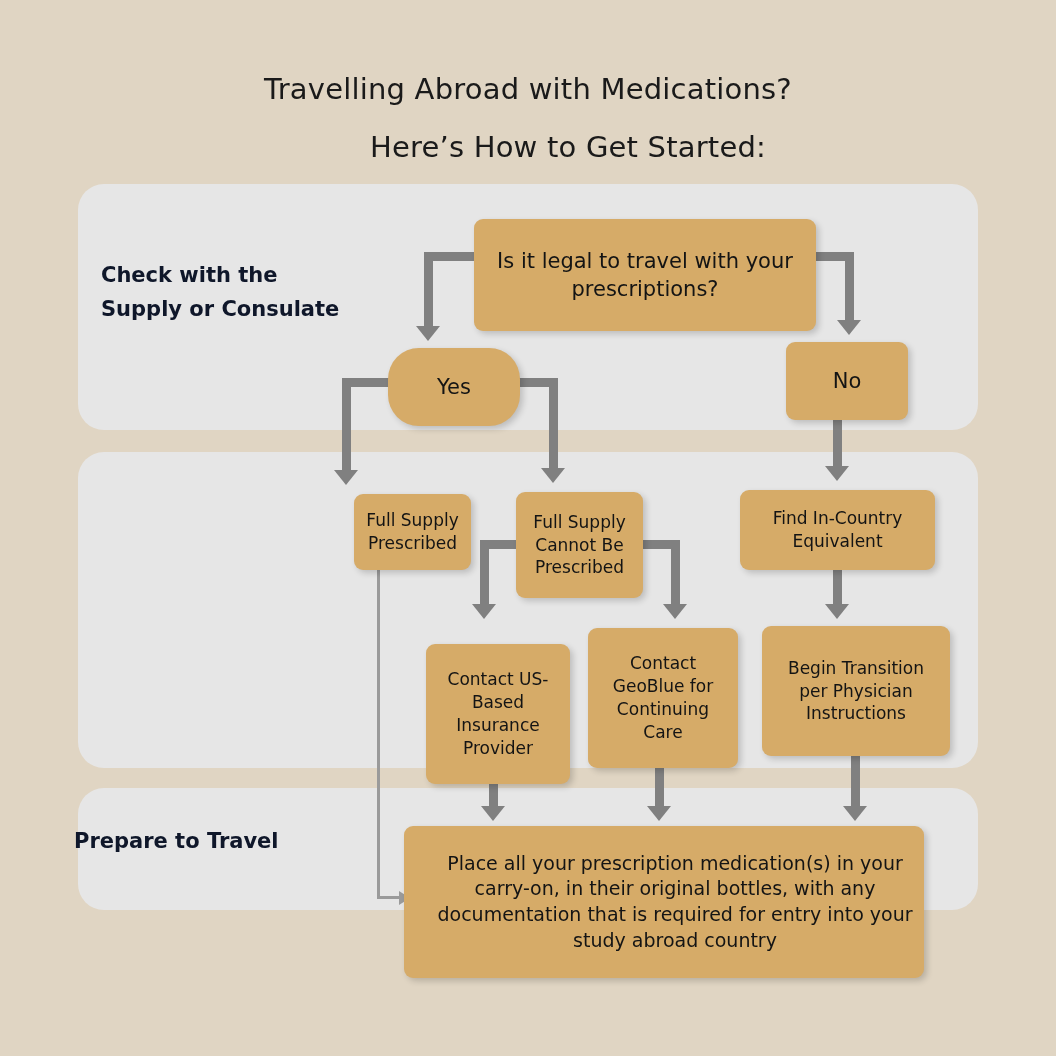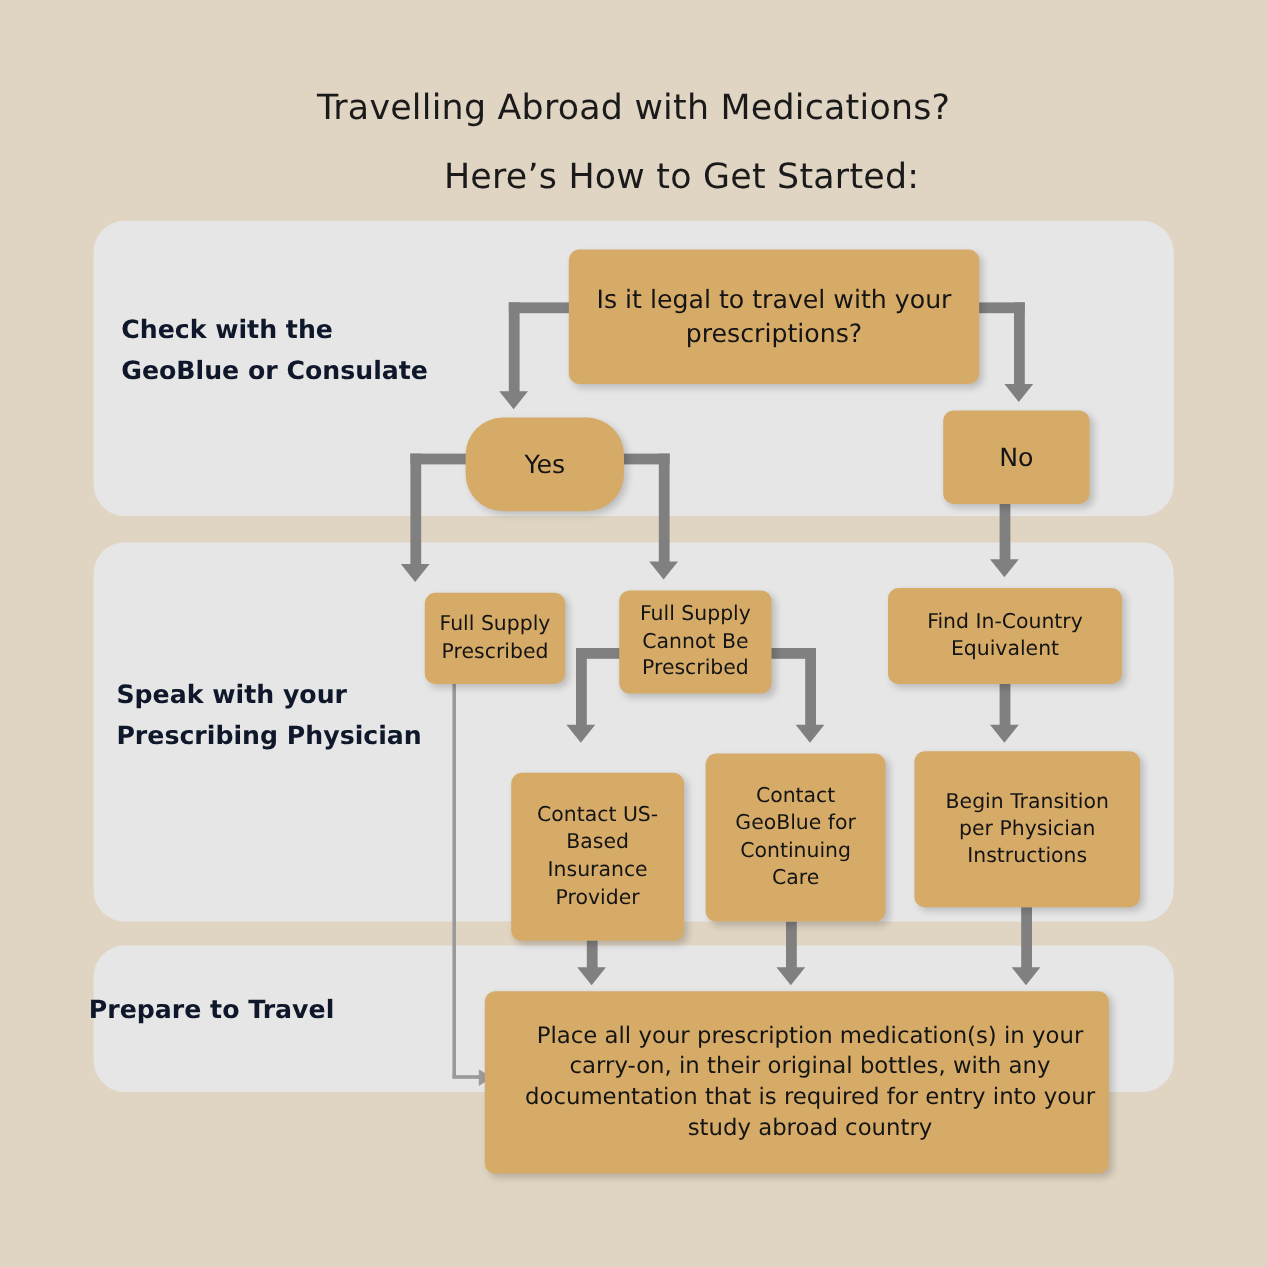--- a/index.html
+++ b/index.html
@@ -97,50 +97,46 @@
     display: flex;
     align-items: center;
     justify-content: center;
     text-align: center;
     line-height: 1.35;
     padding: 4px 10px;
     box-sizing: border-box;
   }
   .node.shadow { box-shadow: 3px 3px 6px rgba(0,0,0,.18); }
 
-  #node-legal     { left: 474px; top: 208px; width: 342px; height: 112px; font-size: 21px; }
+  #node-legal     { left: 474px; top: 219px; width: 342px; height: 112px; font-size: 21px; }
   #node-yes       { left: 388px; top: 348px; width: 132px; height: 78px;  font-size: 21px; border-radius: 31px; }
   #node-no        { left: 786px; top: 342px; width: 122px; height: 78px;  font-size: 21px; }
   #node-full      { left: 328px; top: 494px; width: 117px; height: 76px;  font-size: 17px; margin-left: 26px; }
-  #node-cannot    { left: 516px; top: 492px; width: 127px; height: 86px; font-size: 17px; }
+  #node-cannot    { left: 516px; top: 492px; width: 127px; height: 106px; font-size: 17px; }
   #node-equiv     { left: 740px; top: 490px; width: 195px; height: 80px;  font-size: 17px; }
   #node-usins     { left: 426px; top: 628px; width: 144px; height: 140px; font-size: 17px; margin-top: 16px; }
   #node-geoblue   { left: 588px; top: 628px; width: 150px; height: 140px; font-size: 17px; }
   #node-transition{ left: 762px; top: 626px; width: 188px; height: 130px; font-size: 17px; text-align: center; }
   #node-final     { left: 404px; top: 826px; width: 520px; height: 152px; font-size: 19px; padding-left: 32px; }
 </style>
 </head>
 <body>
 
 <div id="stage">
 
   <div class="title" id="title-1">Travelling Abroad with Medications?</div>
   <div class="title" id="title-2">Here’s How to Get Started:</div>
 
   <div class="band" id="band-1"></div>
   <div class="band" id="band-2"></div>
   <div class="band" id="band-3"></div>
 
   <div class="band-label" id="label-1">
     <div>Check with the</div>
-    <div>GeoBlue or Consulate</div>
-  </div>
-  <div class="band-label" id="label-2">
-    <div>Speak with your</div>
-    <div>Prescribing Physician</div>
+    <div>Supply or Consulate</div>
   </div>
   <div class="band-label" id="label-3">Prepare to Travel</div>
 
   <div class="conn h" style="left:424px; top:252px; width:56px;"></div>
   <div class="conn v" style="left:424px; top:252px; height:76px;"></div>
   <div class="arrowhead" style="left:416px; top:326px;"></div>
 
   <div class="conn h" style="left:812px; top:252px; width:42px;"></div>
   <div class="conn v" style="left:845px; top:252px; height:70px;"></div>
   <div class="arrowhead" style="left:837px; top:320px;"></div>

